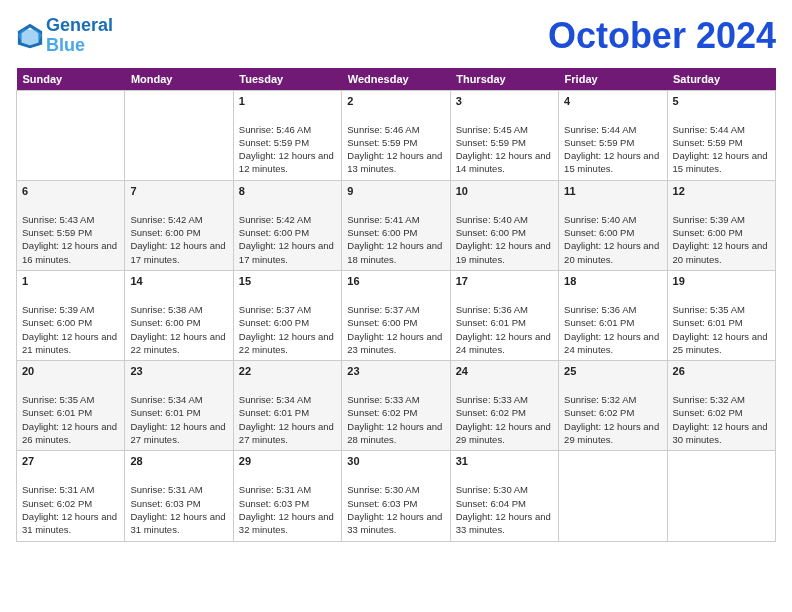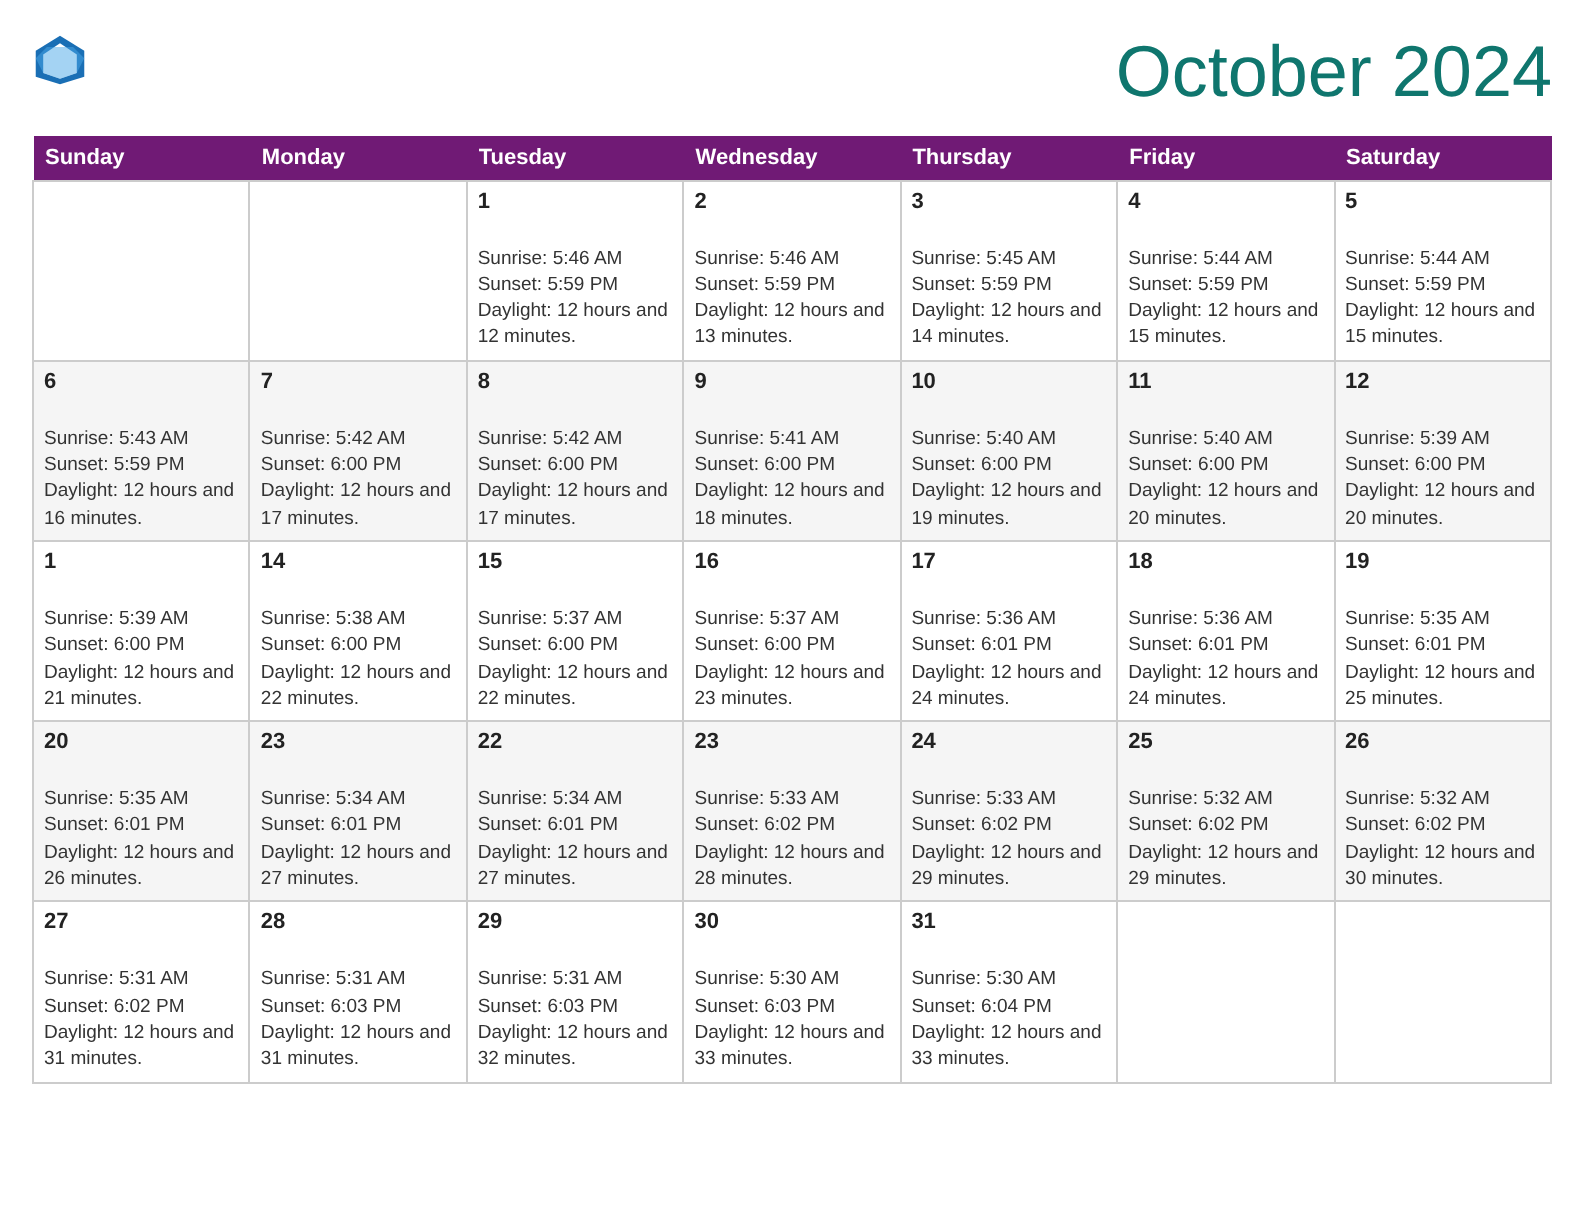--- a/index.html
+++ b/index.html
@@ -32,22 +32,22 @@
     .logo-icon {
       width: 28px;
       height: 28px;
       margin-right: 2px;
     }
     .title-section {
       text-align: right;
     }
     .month-title {
       font-size: 36px;
-      font-weight: normal;
-      color: #0f766e;
+      font-weight: bold;
+      color: #1d4ed8;
       line-height: 1.1;
     }
     .location-title {
       font-size: 15px;
       color: #555;
     }
     table {
       width: 100%;
       border-collapse: collapse;
       font-size: 10px;
@@ -90,20 +90,26 @@
 </head>
 <body>
 
 <div class="header-section">
   <div class="logo">
     <svg class="logo-icon" viewBox="0 0 30 30">
       <polygon points="15,2 28,10 28,24 15,28 2,24 2,10" fill="#1a6fb5"></polygon>
       <polygon points="15,6 24,12 24,22 15,25 6,22 6,12" fill="#fff"></polygon>
       <polygon points="22,8 28,14 24,22 15,25 6,22 2,14 8,8" fill="#4aa8e8" opacity="0.5"></polygon>
     </svg>
+    <div>
+      <div class="logo-text">
+        <span>General</span><br>
+        <span style="color:#4aa8e8;">Blue</span>
+      </div>
+    </div>
   </div>
   <div class="title-section">
     <div class="month-title">October 2024</div>
   </div>
 </div>
 
 <table>
   <thead>
     <tr>
     <th>Sunday</th>

